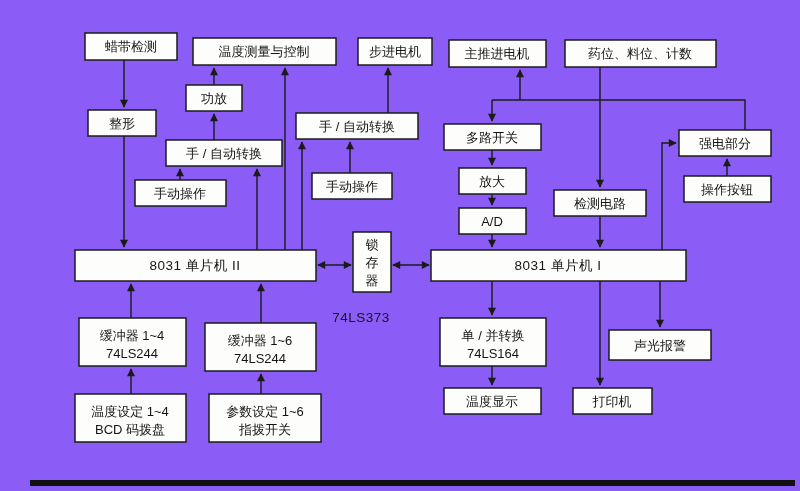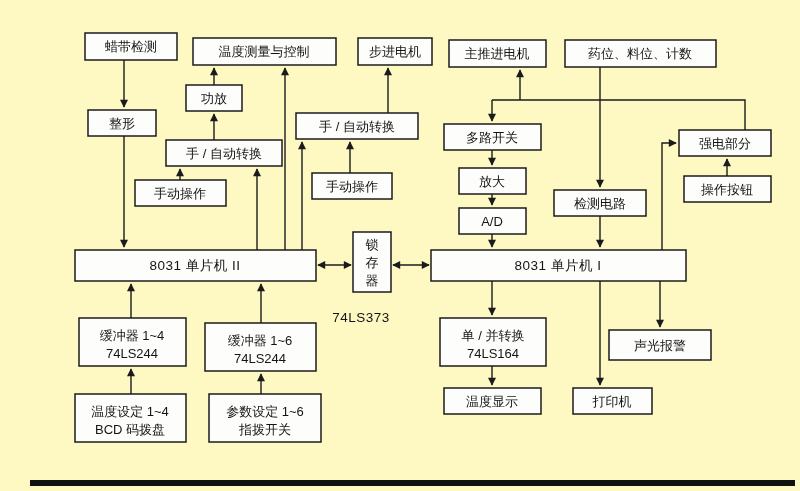--- a/index.html
+++ b/index.html
@@ -1,19 +1,19 @@
 <!DOCTYPE html>
 <html><head>
 <meta charset="utf-8">
 <style>
   html,body{margin:0;padding:0;background:#ffffff;}
   .page{
     position:relative;
     width:800px;height:491px;
-    background:#fef9c3;
+    background:#8b5cf6;
     overflow:hidden;
     font-family:"Liberation Sans","DejaVu Sans",sans-serif;
   }
   svg{display:block;}
   .box{fill:#fdfdfb;stroke:#1b1b1b;stroke-width:1.5;}
   .wire{stroke:#1b1b1b;stroke-width:1.4;fill:none;}
   .lbl{
     fill:#141414;
     font-family:"Liberation Sans","DejaVu Sans",sans-serif;
     font-size:13px;font-weight:500;

